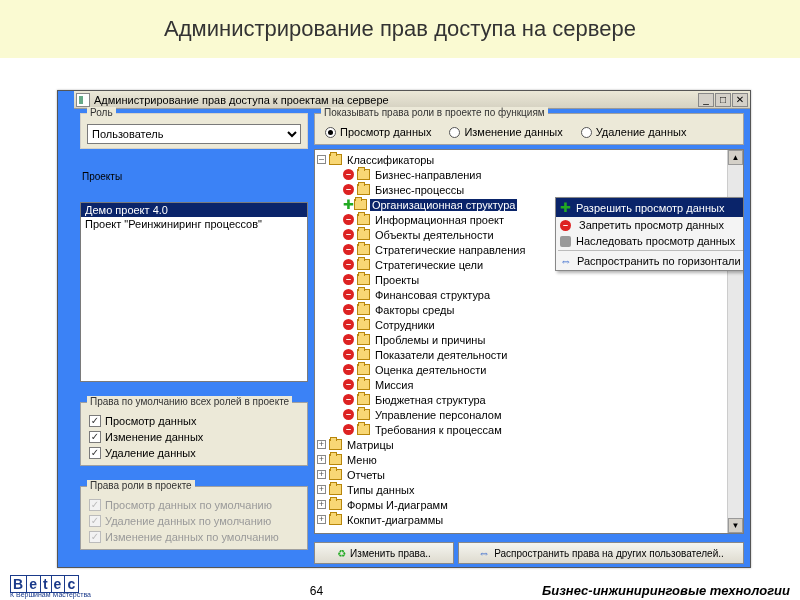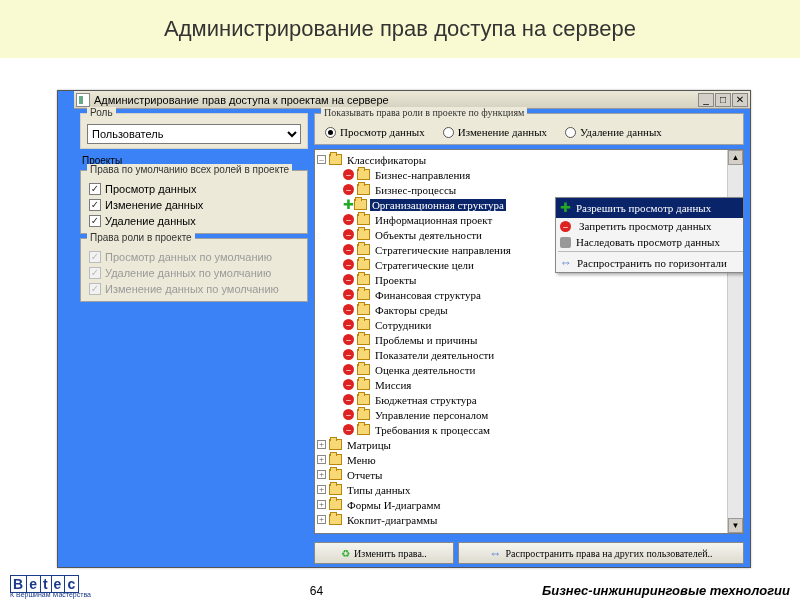--- a/index.html
+++ b/index.html
@@ -6,22 +6,22 @@
   body { font-family: Tahoma, Arial, sans-serif; font-size: 11px; background: #fff; width: 800px; height: 600px; overflow: hidden; position: relative; }
   .slide-title { background: #fafad2; padding: 16px 0; text-align: center; font-size: 22px; color: #333; font-weight: normal; }
   .window { position: absolute; left: 57px; top: 90px; width: 694px; height: 478px; border: 1px solid #555; background: #3b82f6; box-shadow: 0 0 2px rgba(0,0,0,.3); padding-left: 16px; }
   .titlebar { background: linear-gradient(#ebe8d7,#d6d2c2); height: 18px; display: flex; align-items: center; padding: 0 2px; border-bottom: 1px solid #999; }
   .titlebar-icon { width: 14px; height: 14px; margin-right: 4px; display:inline-block; background:#fff;border:1px solid #888; position:relative;}
   .titlebar-icon::after{content:"";position:absolute;left:2px;top:2px;width:4px;height:8px;background:#6a8;}  
   .titlebar-text { flex: 1; font-size: 11px; color:#000;}
   .win-btns { display:flex; gap:1px;}
   .win-btn { width:16px;height:14px;background:#d4d0c8;border:1px solid #888;display:flex;align-items:center;justify-content:center;font-size:10px;line-height:1;font-family:Arial;}
   .win-body { display:flex; height:459px;}
-  .left-col { width:238px; padding:4px 4px 4px 6px; display:flex; flex-direction:column; gap:4px;}
-  .right-col { flex:1; padding:4px 6px 4px 2px; display:flex; flex-direction:column; gap:4px;font-family:Liberation Serif, serif;}
+  .left-col { width:238px; padding:4px 4px 4px 6px; display:flex; flex-direction:column; gap:20px;}
+  .right-col { flex:1; padding:4px 6px 4px 2px; display:flex; flex-direction:column; gap:4px;}
   .group { border:1px solid #a0a0a0; background:#ece9d8; padding:6px 6px 4px 6px; position:relative;}
   .group-label { position:absolute; top:-7px; left:6px; background:#ece9d8; padding:0 3px; font-size:10px; color:#333;}
   .group.flat { border:1px solid #d4d0c8;}
   select.role { width:100%; height:20px; font-size:11px; background:#fff; border:1px solid #7a7a7a;}
   .listbox { background:#fff; border:1px solid #7a7a7a; height:180px; overflow:auto; font-size:11px;}
   .listbox .item { padding:1px 4px;}
   .listbox .item.sel { background:#0a246a; color:#fff;}
   .ck-row { display:flex; align-items:center; gap:4px; padding:2px 2px;}
   .ck { width:12px; height:12px; border:1px solid #7a7a7a; background:#fff; display:inline-flex; align-items:center; justify-content:center; font-size:10px; color:#333;}
   .ck.checked::after{content:"✓";font-size:10px;line-height:1;}
@@ -80,20 +80,24 @@
   <div class="win-body">
     <div class="left-col">
       <div class="group flat" style="padding-top:10px;">
         <span class="group-label">Роль</span>
         <select class="role">
           <option>Пользователь</option>
         </select>
       </div>
 
       <div style="font-size:10px;padding:2px 2px 0 2px;">Проекты</div>
+      <div class="listbox" id="projects-list">
+          <div class="item sel">Демо проект 4.0</div>
+          <div class="item">Проект "Реинжиниринг процессов"</div>
+        </div>
 
       <div class="group" style="padding-top:10px;">
         <span class="group-label">Права по умолчанию всех ролей в проекте</span>
         <div id="defaults-checks">
             <div class="ck-row">
               <span class="ck checked"></span>
               <span>Просмотр данных</span>
             </div>
             <div class="ck-row">
               <span class="ck checked"></span>

